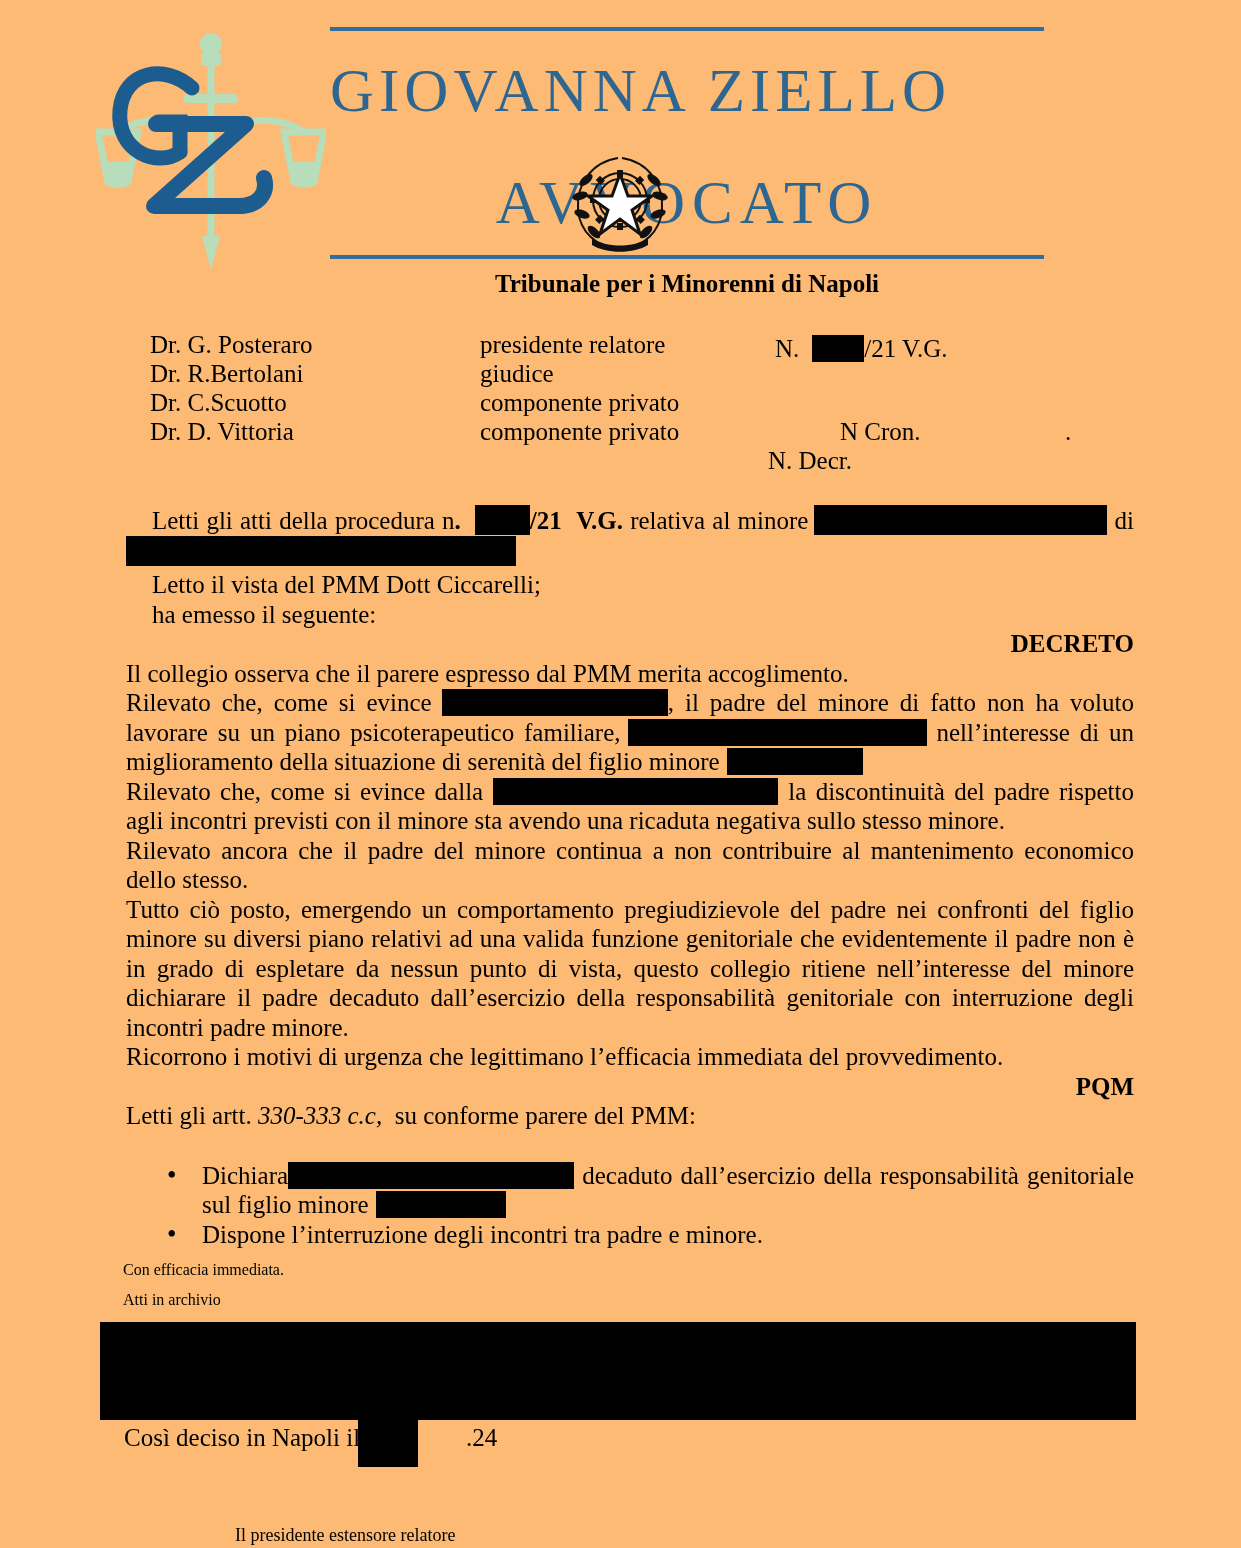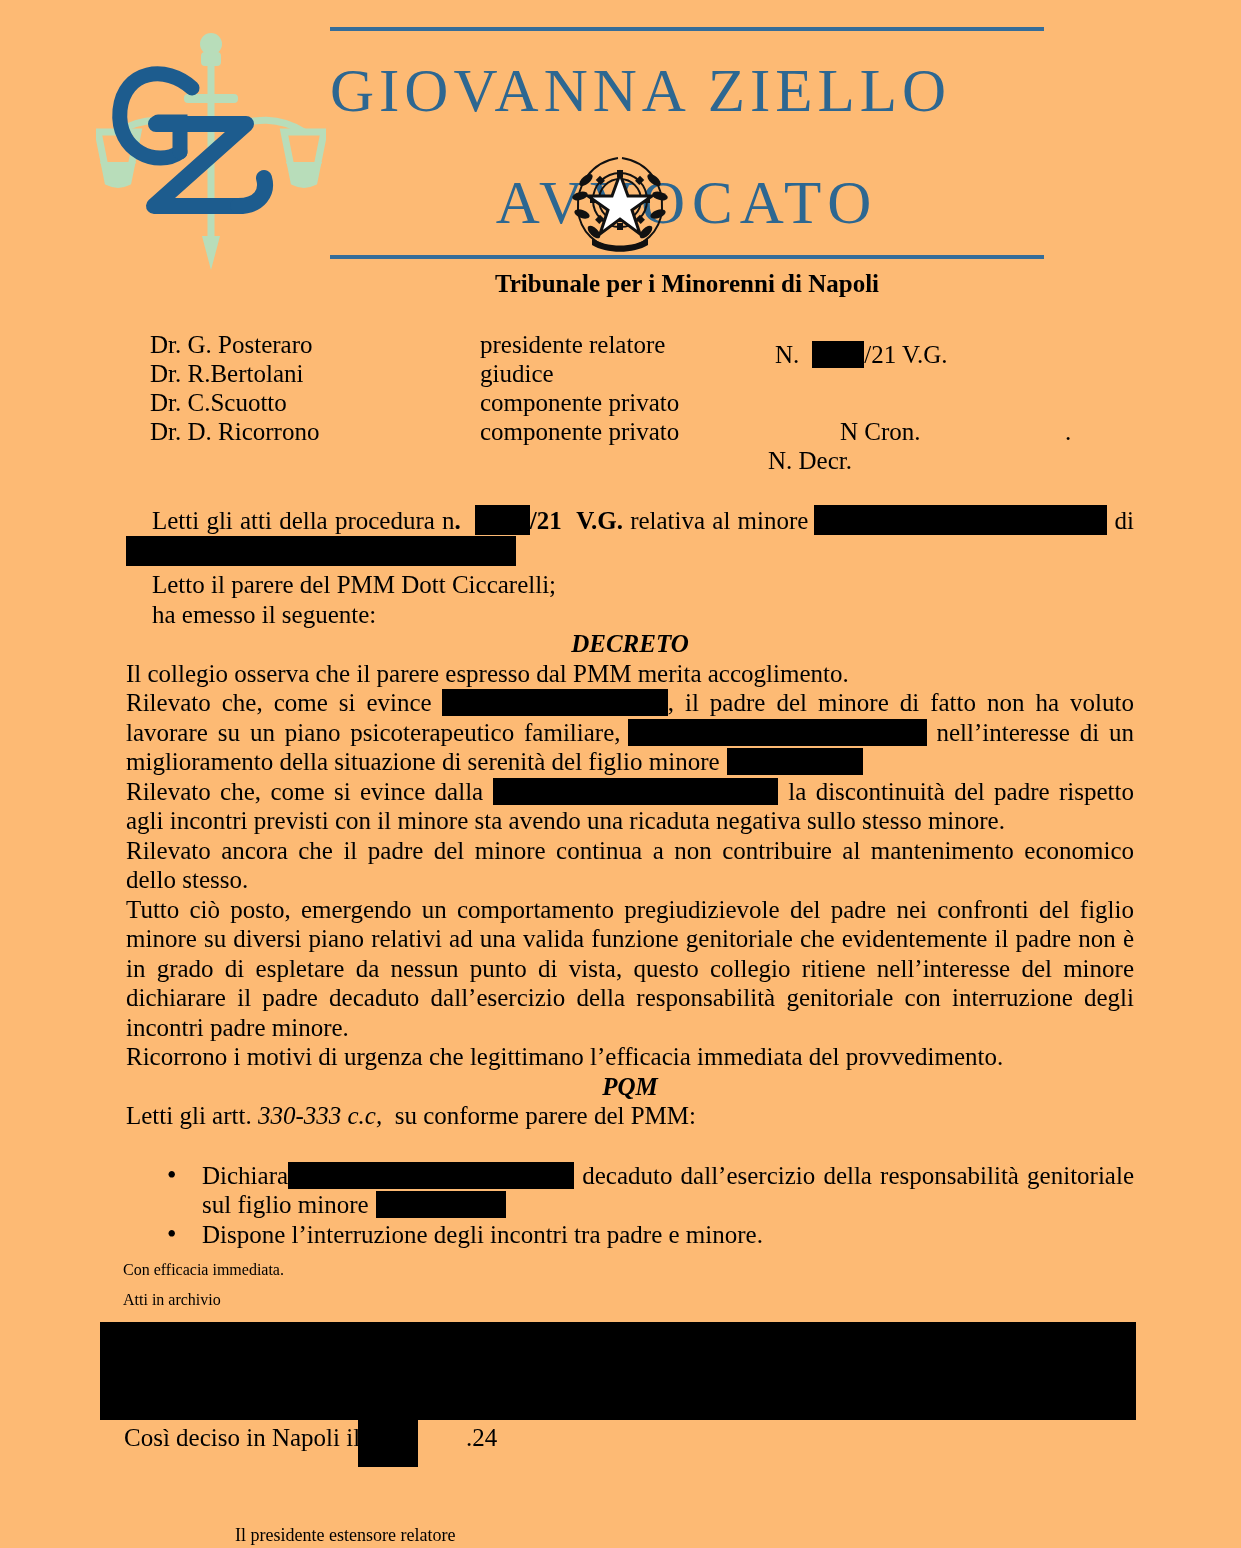--- a/index.html
+++ b/index.html
@@ -101,41 +101,41 @@
     font-size: 25px;
     line-height: 29px;
   }
   .panel-row {
     display: block;
     height: 29px;
     position: relative;
   }
   .panel-name { position: absolute; left: 0; top: 0; white-space: nowrap; }
   .panel-role { position: absolute; left: 330px; top: 0; white-space: nowrap; }
-  .panel-ref  { position: absolute; left: 625px; top: 10px; white-space: nowrap; }
+  .panel-ref  { position: absolute; left: 625px; top: 4px; white-space: nowrap; }
   .panel-cron { position: absolute; left: 690px; top: 0; white-space: nowrap; }
   .panel-dot  { position: absolute; left: 915px; top: 0; }
   .panel-decr { position: absolute; left: 618px; top: 116px; white-space: nowrap; }
 
   
   .body-text {
     position: absolute;
     left: 126px;
     top: 505px;
     width: 1008px;
     font-size: 25px;
     line-height: 29.5px;
   }
   p.j {
     margin: 0;
     text-align: justify;
     text-justify: inter-word;
   }
   p.l { margin: 0; text-align: left; }
-  p.c { margin: 0; text-align: center; font-weight: bold; font-style: italic; }
+  p.c { margin: 0; text-align: right; font-weight: bold; }
   .indent { display: inline-block; width: 26px; }
   .gap { height: 9px; }
   .gap-sm { height: 4px; }
   b.bold { font-weight: bold; }
   i.ital { font-style: italic; }
 
   
   .redact {
     display: inline-block;
     background: #000000;
@@ -303,35 +303,35 @@
     </div>
     <div class="panel-row">
       <span class="panel-name">Dr. R.Bertolani</span>
       <span class="panel-role">giudice</span>
     </div>
     <div class="panel-row">
       <span class="panel-name">Dr.  C.Scuotto</span>
       <span class="panel-role">componente privato</span>
     </div>
     <div class="panel-row">
-      <span class="panel-name">Dr. D. Ricorrono</span>
+      <span class="panel-name">Dr. D. Vittoria</span>
       <span class="panel-role">componente privato</span>
       <span class="panel-cron">N Cron.</span>
       <span class="panel-dot">.</span>
     </div>
     <span class="panel-decr">N. Decr.</span>
   </div>
 
   <div class="body-text">
 
     <p class="j"><span class="indent"></span><span>Letti gli atti della procedura n</span><b class="bold">.</b><span class="redact-tall" style="width:55px;margin-left:14px;"></span><b class="bold">/21</b>&nbsp; <b class="bold">V.G.</b> <span>relativa al minore</span><span class="redact-tall" style="width:293px;margin-left:6px;"></span> <span>di</span><span class="redact-tall" style="width:390px;"></span></p>
 
     <div class="gap-sm"></div>
 
-    <p class="l"><span class="indent"></span><span>Letto il parere  del  PMM Dott Ciccarelli;</span></p>
+    <p class="l"><span class="indent"></span><span>Letto il vista  del  PMM Dott Ciccarelli;</span></p>
     <p class="l"><span class="indent"></span><span>ha emesso il seguente:</span></p>
 
     <p class="c">DECRETO</p>
 
     <p class="l">Il collegio osserva che il parere espresso dal PMM merita accoglimento.</p>
 
     <p class="j"><span>Rilevato che, come si evince</span><span class="redact" style="width:226px;margin-left:10px;"></span><span>, il padre del minore di fatto non ha voluto lavorare su un piano psicoterapeutico familiare,</span><span class="redact" style="width:299px;margin-left:7px;"></span> <span>nell’interesse di un miglioramento della situazione di serenità del figlio minore</span><span class="redact" style="width:136px;margin-left:7px;"></span></p>
 
     <p class="j"><span>Rilevato che, come si evince dalla</span><span class="redact" style="width:285px;margin-left:10px;margin-right:10px;"></span><span>la discontinuità del padre rispetto agli incontri previsti con il minore sta avendo una ricaduta negativa sullo stesso minore.</span></p>
 

